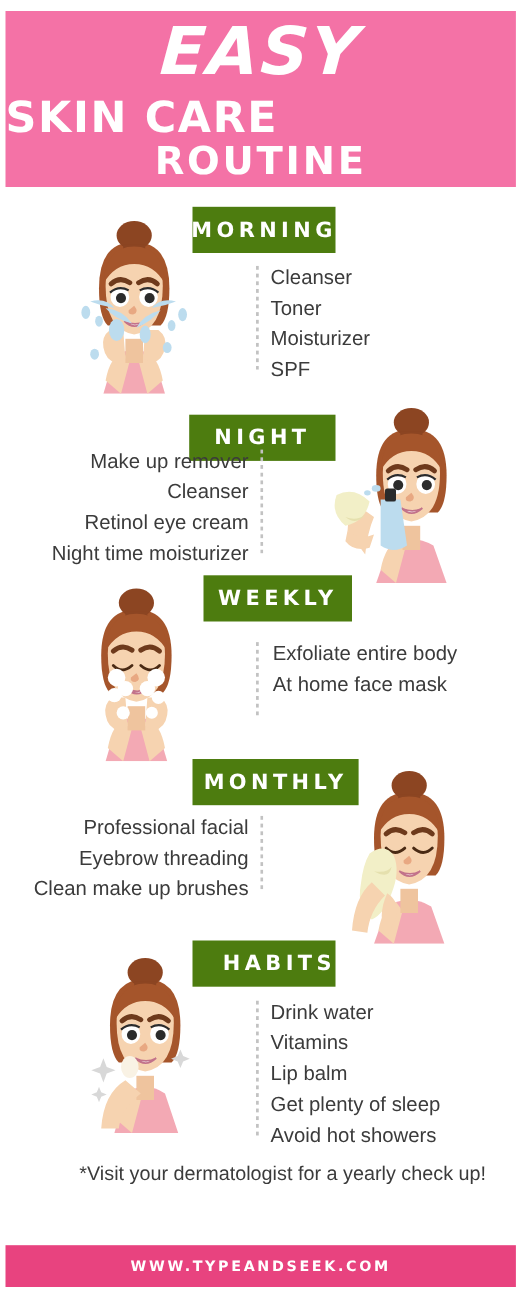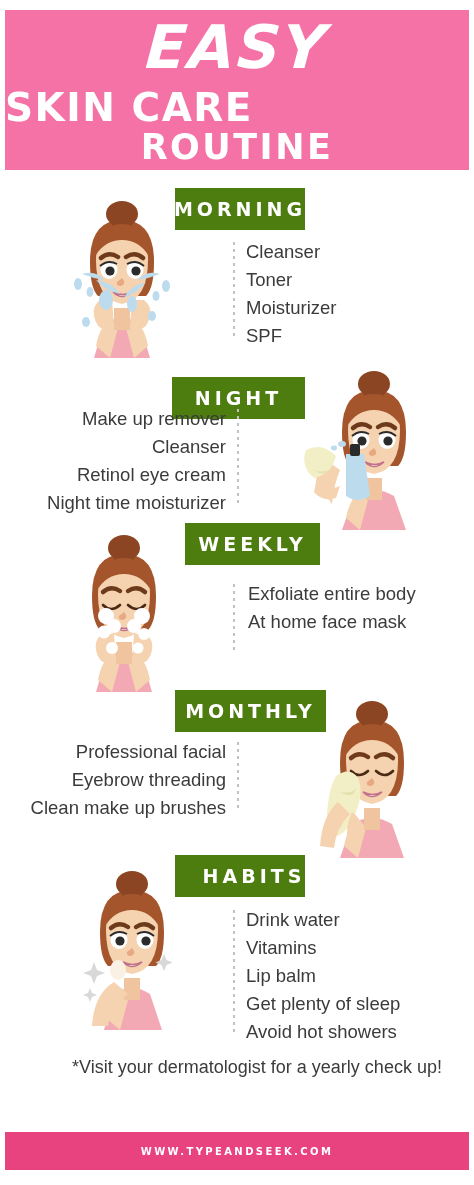--- a/index.html
+++ b/index.html
@@ -89,21 +89,21 @@
   
   .footer {
     position: absolute; left: 5px; top: 1132px;
     width: 464px; height: 38px;
     background: #E8437F;
     display: flex; align-items: center; justify-content: center;
   }
   .footer-text {
     color: #ffffff;
     font-family: "DejaVu Sans", sans-serif;
-    font-weight: 700; font-size: 10px; letter-spacing: 2.4px;
+    font-weight: 700; font-size: 13px; letter-spacing: 2.4px;
   }
 
   .illus { position: absolute; }
 </style>
 </head>
 <body>
 
 <div class="page">
 
   <div class="header">

